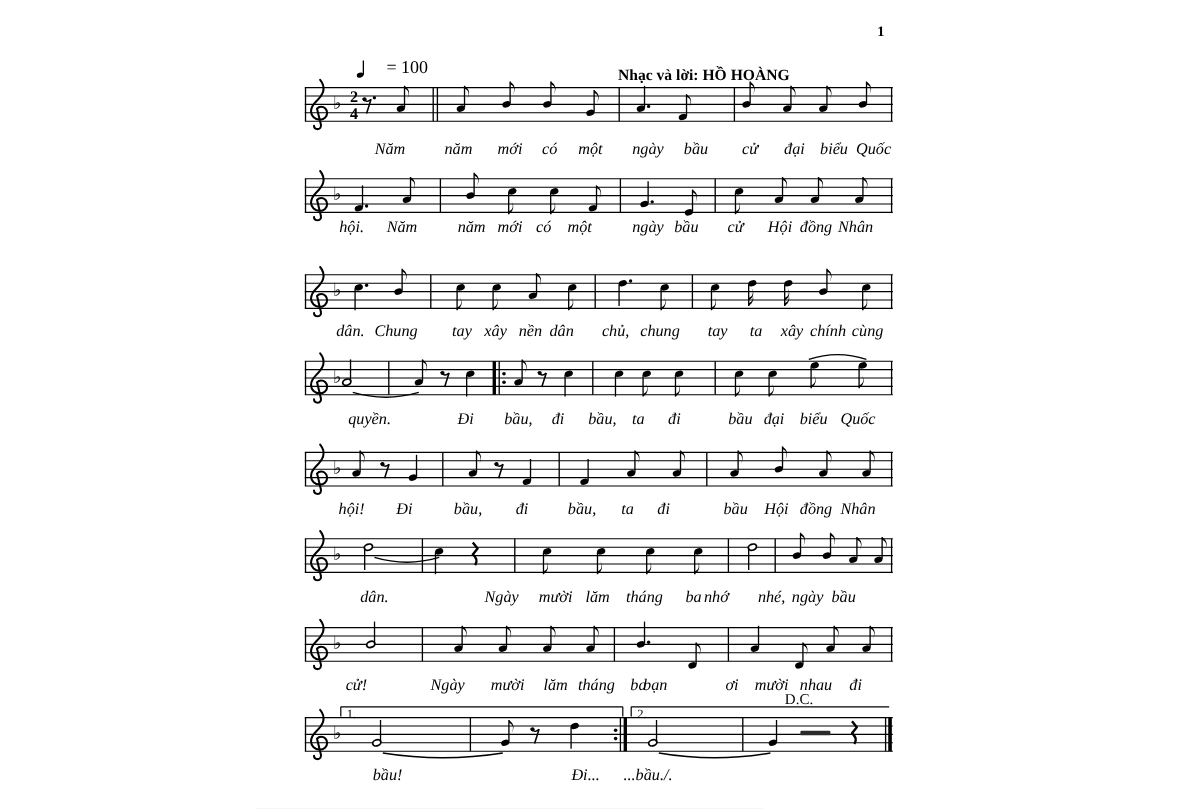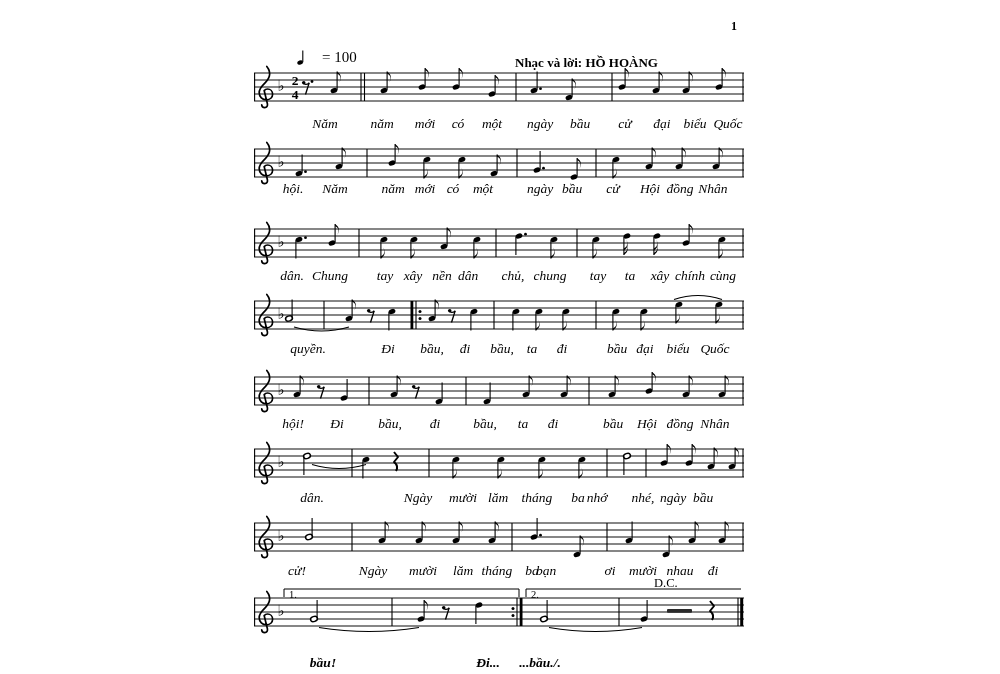--- a/index.html
+++ b/index.html
@@ -798,20 +798,20 @@
             <line x1="30" y1="1" x2="30" y2="9" stroke="#000" stroke-width="1"></line>
             <line x1="265" y1="1" x2="265" y2="9" stroke="#000" stroke-width="1"></line>
             <text x="35" y="10" font-size="10.5">1.</text>
             <line x1="272" y1="1" x2="487" y2="1" stroke="#000" stroke-width="1"></line>
             <line x1="272" y1="1" x2="272" y2="9" stroke="#000" stroke-width="1"></line>
             <text x="277" y="10" font-size="10.5">2.</text>
             <text x="400" y="-1" font-size="12.5">D.C.</text>
           </g>
           <rect x="413" y="21" width="25" height="3.8" rx="1" fill="#2a2a2a"></rect>
         </svg>
-        <div class="lyrics-row" style="top: 655px; font-weight: bold;">
+        <div class="lyrics-row" style="top: 638px;">
           <span style="left: 68px;">bầu!</span>
           <span style="left: 233px;">Đi...</span>
           <span style="left: 285px;">...bầu./.</span>
         </div>
       </div>
   </div>
 </div>
 
 </body></html>

